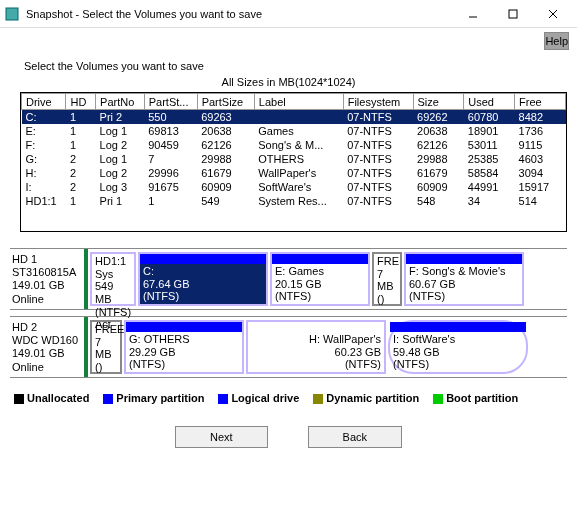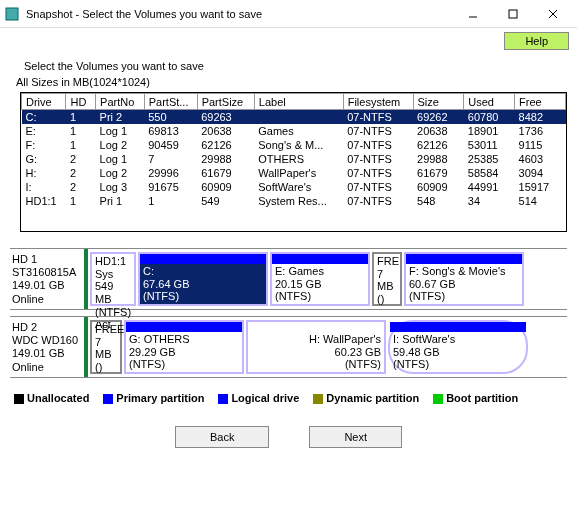--- a/index.html
+++ b/index.html
@@ -3,23 +3,23 @@
 <meta charset="utf-8">
 <style>
 *{box-sizing:border-box;margin:0;padding:0;font-family:Tahoma,Arial,sans-serif;font-size:11px}
 body{background:#fff;width:577px;height:513px;overflow:hidden}
 .titlebar{height:28px;display:flex;align-items:center;padding:0 4px;border-bottom:1px solid #ddd}
 .titlebar .icon{width:16px;height:16px;margin-right:6px}
 .titlebar .title{flex:1}
 .winbtns{display:flex}
 .winbtn{width:40px;height:24px;display:flex;align-items:center;justify-content:center;cursor:pointer}
 .help-row{display:flex;justify-content:flex-end;padding:4px 8px}
-.help-btn{border:1px solid #888;background:#bef264;padding:2px 20px;cursor:pointer}
+.help-btn{border:1px solid #888;background:#a3a3a3;padding:2px 0;cursor:pointer}
 .subtitle{padding:6px 24px 2px 24px}
-.caption{text-align:left;padding:2px 16px}
+.caption{text-align:center;padding:2px 16px}
 .tablewrap{margin:2px 10px 0 20px;border:1px solid #000;height:140px;overflow:hidden;position:relative}
 table{width:100%;border-collapse:collapse;table-layout:fixed}
 th,td{text-align:left;padding:1px 4px;white-space:nowrap;overflow:hidden}
 th{background:#fff;border:1px solid #999;font-weight:normal;height:16px;cursor:pointer}
 tr.sel td{background:#0a246a;color:#fff}
 .disks{margin:16px 10px 0 10px}
 .diskrow{display:flex;border-top:1px solid #888;border-bottom:1px solid #888;margin-bottom:6px;height:62px}
 .diskinfo{width:78px;padding:4px 2px;border-right:4px solid #15803d;display:flex;flex-direction:column;justify-content:flex-start;font-size:10px;line-height:1.2}
 .parts{flex:1;display:flex;gap:2px;padding:3px 2px}
 .part{border:2px solid #c4b5fd;display:flex;flex-direction:column;font-size:10px;line-height:1.15}
@@ -268,15 +268,15 @@
 
 <div class="legend" id="legend">
     <span><span class="sw" style="background: rgb(0, 0, 0);"></span><b>Unallocated</b></span>
     <span><span class="sw" style="background: rgb(0, 0, 255);"></span><b>Primary partition</b></span>
     <span><span class="sw" style="background: rgb(0, 0, 255);"></span><b>Logical drive</b></span>
     <span><span class="sw" style="background: rgb(136, 136, 0);"></span><b>Dynamic partition</b></span>
     <span><span class="sw" style="background: rgb(0, 204, 0);"></span><b>Boot partition</b></span>
   </div>
 
 <div class="btns">
+<button class="nav">Next</button>
 <button class="nav">Back</button>
-<button class="nav">Next</button>
 </div>
 
 </body></html>

